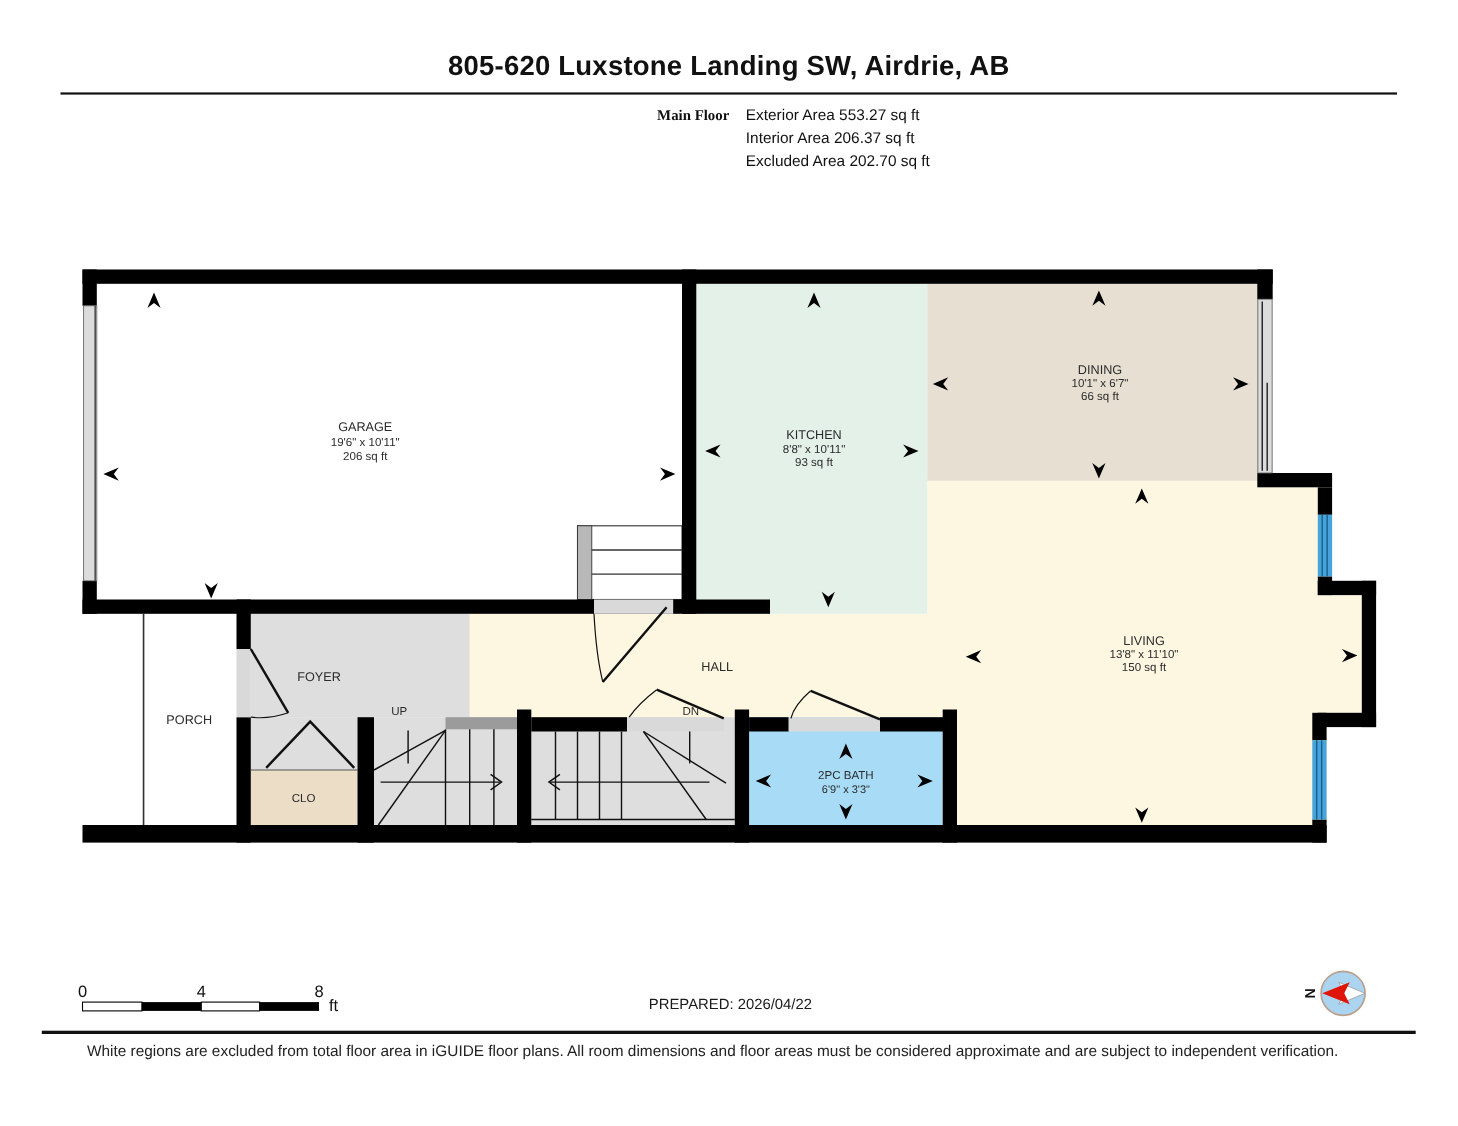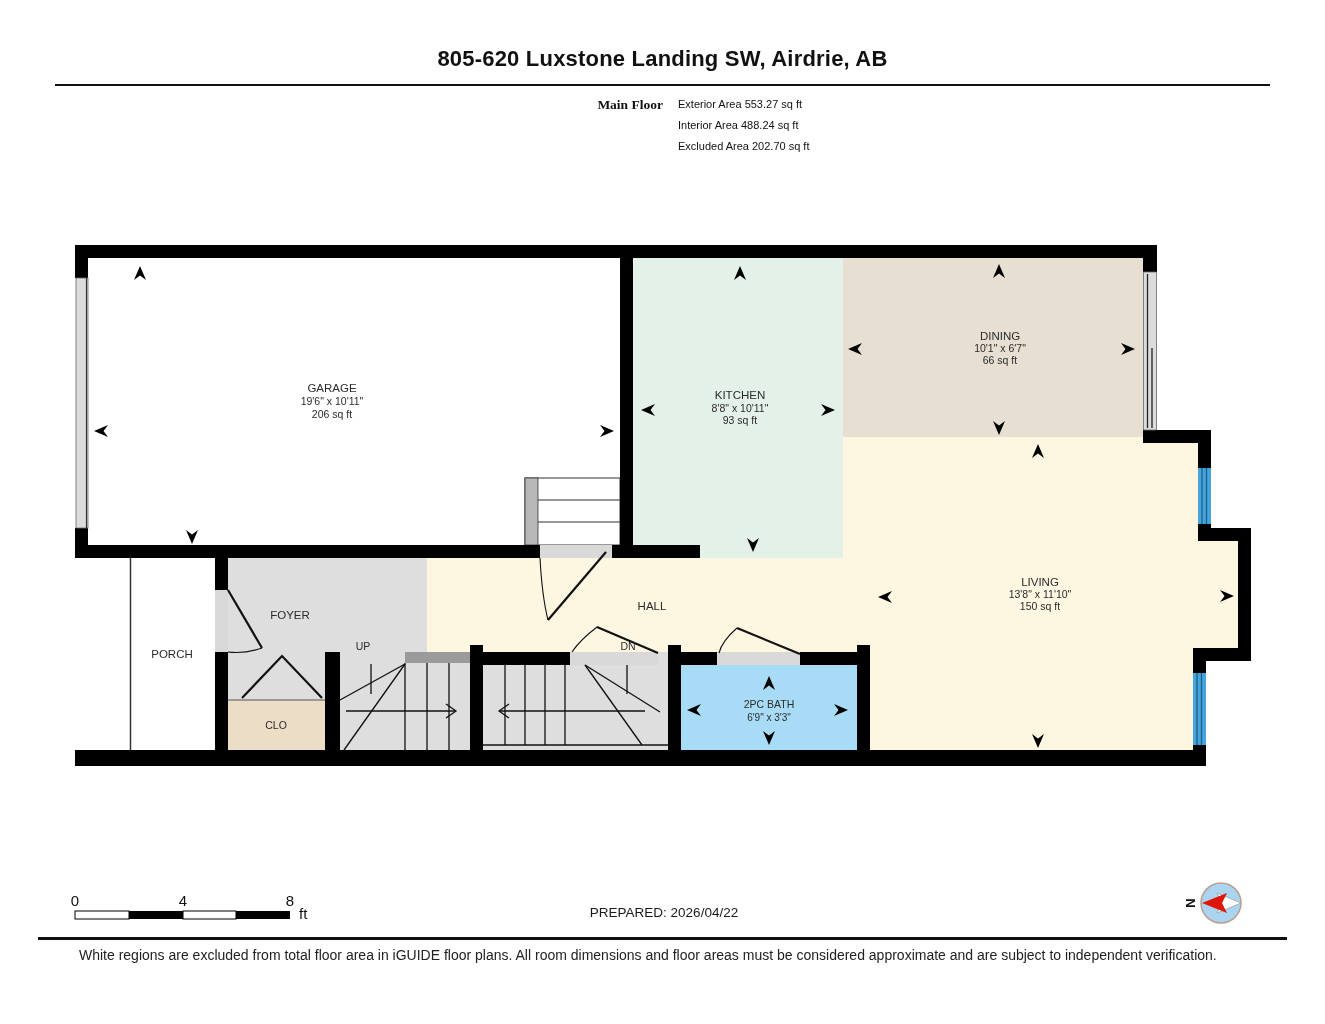--- a/index.html
+++ b/index.html
@@ -1,21 +1,21 @@
 <!DOCTYPE html>
 <html><head>
 <meta charset="utf-8">
 <style>
   html,body{margin:0;padding:0;background:#fff;}
   body{width:1325px;height:1024px;position:relative;font-family:"Liberation Sans",sans-serif;color:#111;overflow:hidden;}
   .abs{position:absolute;}
-  #title{top:46px;left:0;right:0;text-align:center;font-size:22px;font-weight:bold;letter-spacing:.2px;}
+  #title{top:46px;left:0;right:0;text-align:center;font-size:25px;font-weight:bold;letter-spacing:.2px;}
   #title-rule{top:84px;left:55px;right:55px;height:2px;background:#111;}
   #floor-label{top:94px;left:0;width:663px;text-align:right;font-size:13.5px;font-weight:bold;line-height:21px;font-family:Liberation Serif, serif;}
-  #area-lines{top:94px;left:678px;font-size:11px;line-height:21px;}
+  #area-lines{top:94px;left:678px;font-size:14px;line-height:21px;}
   #footer-rule{top:937px;left:38px;right:38px;height:2.5px;background:#111;}
   #footer-text{top:947px;left:55px;right:40px;font-size:14px;color:#222;margin-left:24px;}
   svg{position:absolute;left:0;top:0;}
   svg text{fill:#2b2b2b;}
   .rn{font-size:11.5px;}
   .rd{font-size:10.5px;}
   .rs{font-size:10px;}
   .tick{font-size:15px;fill:#111;}
   .prep{font-size:13.5px;fill:#1a1a1a;}
   .north{font-size:13px;font-weight:bold;fill:#111;}
@@ -25,21 +25,21 @@
   .thin{stroke:#333;stroke-width:1.2;fill:none;}
 </style>
 </head>
 <body>
 
 <div class="abs" id="title">805-620 Luxstone Landing SW, Airdrie, AB</div>
 <div class="abs" id="title-rule"></div>
 <div class="abs" id="floor-label">Main Floor</div>
 <div class="abs" id="area-lines">
   <div>Exterior Area 553.27 sq ft</div>
-  <div>Interior Area 488.24 sq ft</div>
+  <div>Interior Area 206.37 sq ft</div>
   <div>Excluded Area 202.70 sq ft</div>
 </div>
 
 <svg width="1325" height="1024" viewBox="0 0 1325 1024">
   <defs>
     <path id="dimarr" d="M0,-8 L6,6 L0,1.5 L-6,6 Z" fill="#000"></path>
   </defs>
 
   <path d="M427,558 L843,558 L843,430 L1156,430 L1156,443 L1211,443 L1211,541 L1251,541 L1251,648 L1206,648 L1206,760 L427,760 Z" fill="#fdf7e2"></path>
   <rect x="633" y="258" width="210" height="300" fill="#e4f1e9"></rect>

